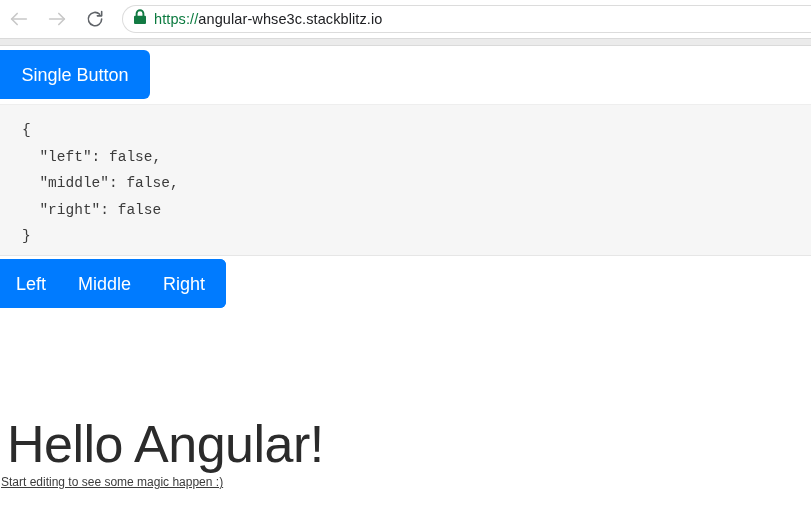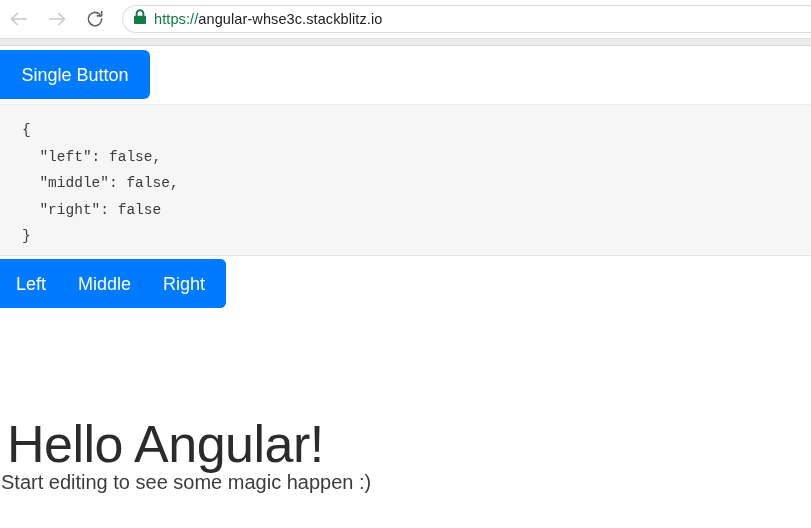--- a/index.html
+++ b/index.html
@@ -175,24 +175,25 @@
     color: #2b2b2b;
     letter-spacing: -0.5px;
     padding-left: 7px;
     margin-top: 24px;
   }
   .hello-sub {
     position: absolute;
     left: 0;
     top: 425px;
     font-family: "Liberation Sans", sans-serif;
-    font-size: 20px;
+    font-size: 12px;
     line-height: 22px;
     color: #3c3c3c;
     padding-left: 1px;
+    text-decoration: underline;
   }
 </style>
 </head>
 <body>
 
 <div class="browser-toolbar">
 
   <div class="nav-btn">
     <span>
       <svg width="22" height="22" viewBox="0 0 24 24" fill="none" stroke="#c8c8c8" stroke-width="1.8" stroke-linecap="round" stroke-linejoin="round">

